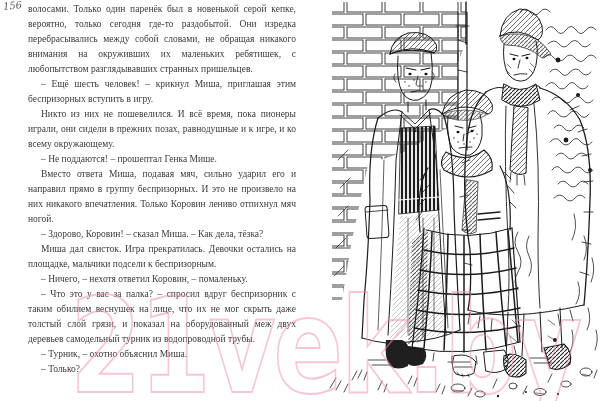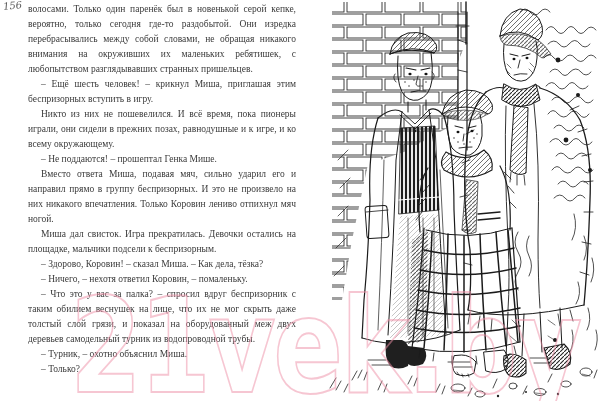--- a/index.html
+++ b/index.html
@@ -31,22 +31,22 @@
 <body>
 
 <span class="page-number">156</span>
 
 <div class="text-col">
     <p class="para">волосами. Только один паренёк был в новенькой серой кепке, вероятно, только сегодня где-то раздобытой. Они изредка перебрасывались между собой словами, не обращая никакого внимания на окруживших их маленьких ребятишек, с любопытством разглядывавших странных пришельцев.</p>
     <p class="para indent">– Ещё шесть человек! – крикнул Миша, приглашая этим беспризорных вступить в игру.</p>
     <p class="para indent">Никто из них не пошевелился. И всё время, пока пионеры играли, они сидели в прежних позах, равнодушные и к игре, и ко всему окружающему.</p>
     <p class="para indent">– Не поддаются! – прошептал Генка Мише.</p>
     <p class="para indent">Вместо ответа Миша, подавая мяч, сильно ударил его и направил прямо в группу беспризорных. И это не произвело на них никакого впечатления. Только Коровин лениво отпихнул мяч ногой.</p>
+    <p class="para indent">– Здорово, Коровин! – сказал Миша. – Как дела, тёзка?</p>
     <p class="para indent">Миша дал свисток. Игра прекратилась. Девочки остались на площадке, мальчики подсели к беспризорным.</p>
-    <p class="para indent">– Здорово, Коровин! – сказал Миша. – Как дела, тёзка?</p>
     <p class="para indent">– Ничего, – нехотя ответил Коровин, – помаленьку.</p>
     <p class="para indent">– Что это у вас за палка? – спросил вдруг беспризорник с таким обилием веснушек на лице, что их не мог скрыть даже толстый слой грязи, и показал на оборудованный меж двух деревьев самодельный турник из водопроводной трубы.</p>
     <p class="para indent">– Турник, – охотно объяснил Миша.</p>
     <p class="para indent">– Только?</p>
   </div>
 
 <svg class="illustration" viewBox="0 0 292 401" fill="none" stroke="#1b1b1b" stroke-width="1" stroke-linecap="round">
   <defs>
     <pattern id="brick" width="38" height="26" patternUnits="userSpaceOnUse">
       <rect x="1" y="1" width="35" height="11" fill="none" stroke="#2a2a2a" stroke-width="0.9"></rect>

